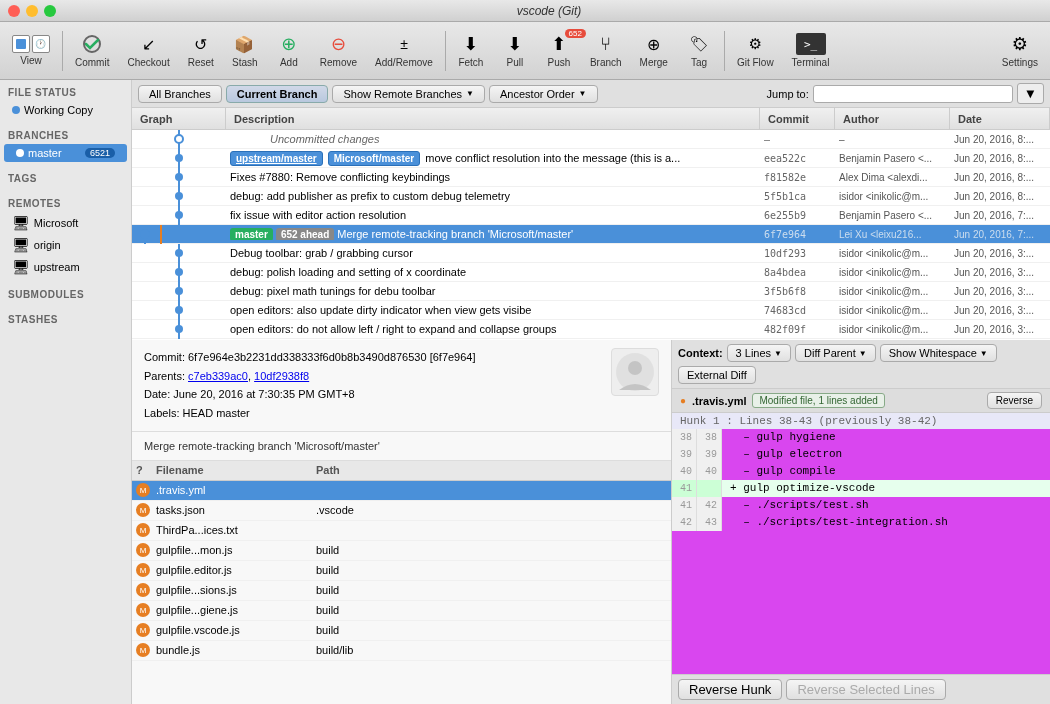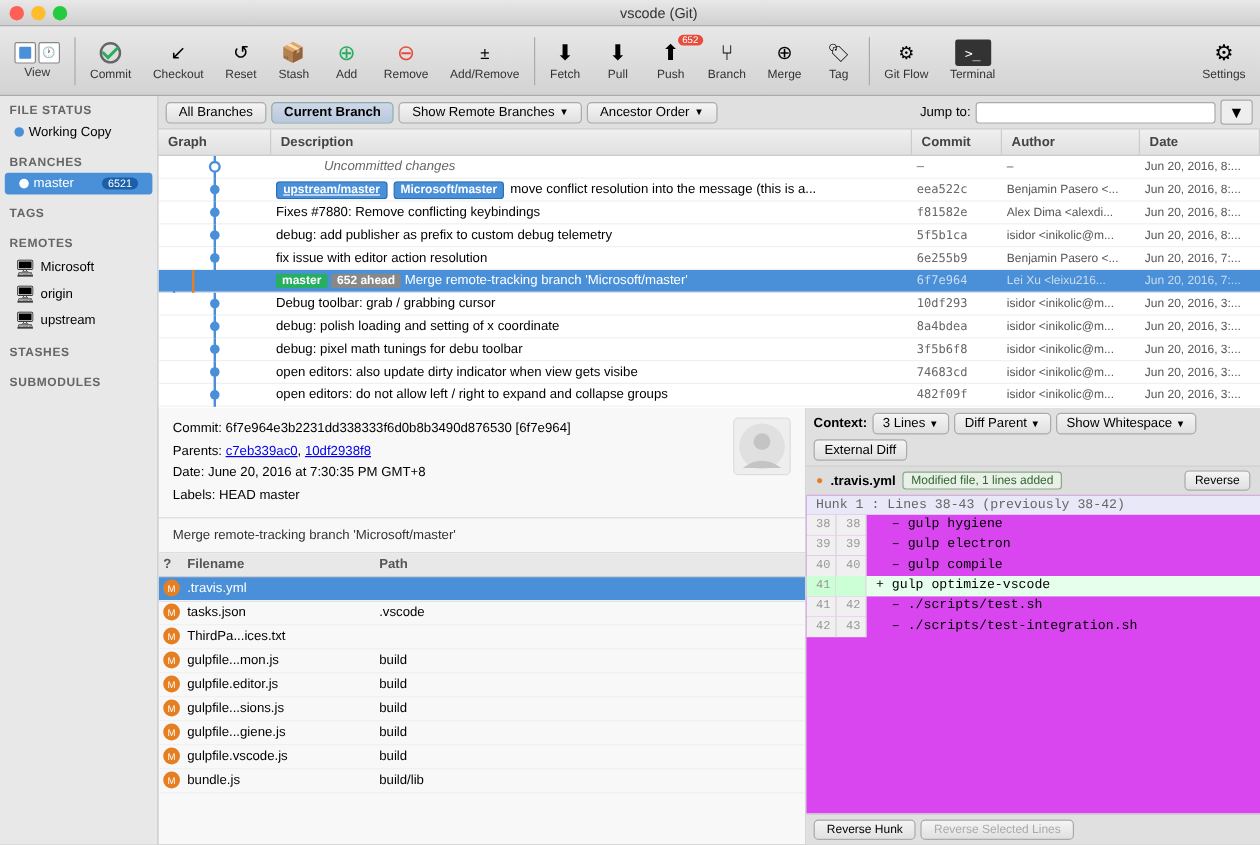--- a/index.html
+++ b/index.html
@@ -1,19 +1,19 @@
 <!DOCTYPE html>
 <html><head>
   <meta charset="utf-8">
   <style>
     * { margin: 0; padding: 0; box-sizing: border-box; }
     body { font-family: -apple-system, BlinkMacSystemFont, 'Helvetica Neue', Arial, sans-serif; font-size: 11px; background: #c8c8c8; width: 1050px; height: 704px; overflow: hidden; }
 
     
-    .titlebar { background: linear-gradient(to bottom, #e8e8e8, #d0d0d0); height: 22px; display: flex; align-items: center; padding: 0 8px; border-bottom: 1px solid #aaa; }
+    .titlebar { background: linear-gradient(to bottom, #e8e8e8, #d0d0d0); height: 22px; display: flex; align-items: center; padding: 0 8px; border-bottom: 1px solid #aaa; font-style: italic; }
     .titlebar-buttons { display: flex; gap: 6px; }
     .titlebar-btn { width: 12px; height: 12px; border-radius: 50%; border: none; }
     .btn-close { background: #ff5f56; }
     .btn-min { background: #ffbd2e; }
     .btn-max { background: #27c93f; }
     .titlebar-title { flex: 1; text-align: center; font-size: 12px; color: #333; font-weight: 500; }
 
     
     .toolbar { background: linear-gradient(to bottom, #e8e8e8, #d2d2d2); height: 58px; display: flex; align-items: center; padding: 0 4px; border-bottom: 1px solid #aaa; gap: 2px; }
     .toolbar-item { display: flex; flex-direction: column; align-items: center; justify-content: center; padding: 4px 8px; min-width: 40px; cursor: pointer; border-radius: 4px; gap: 2px; }
@@ -94,21 +94,21 @@
     .reverse-btn { padding: 2px 8px; border-radius: 4px; border: 1px solid #aaa; background: linear-gradient(to bottom, #f5f5f5, #e0e0e0); font-size: 10px; cursor: pointer; margin-left: auto; }
     .diff-content { flex: 1; overflow-y: auto; background: #d946ef; font-family: Liberation Mono, monospace; font-size: 11px; }
     .hunk-header { background: #e8e8f8; padding: 2px 8px; color: #666; font-size: 11px; }
     .diff-line { display: flex; min-height: 17px; }
     .line-num { width: 25px; text-align: right; padding: 0 4px; color: #999; border-right: 1px solid #ddd; background: #f0f0f0; flex-shrink: 0; font-size: 10px; line-height: 17px; }
     .line-num2 { width: 25px; text-align: right; padding: 0 4px; color: #999; border-right: 1px solid #ddd; background: #f0f0f0; flex-shrink: 0; font-size: 10px; line-height: 17px; }
     .line-content { flex: 1; padding: 0 8px; white-space: pre; line-height: 17px; }
     .line-added { background: #e6ffed; }
     .line-added .line-num, .line-added .line-num2 { background: #ccffd6; }
     .diff-action-bar { display: flex; gap: 4px; padding: 4px 6px; background: #e0e0e0; border-top: 1px solid #ccc; }
-    .action-btn { padding: 2px 10px; border-radius: 4px; border: 1px solid #aaa; background: linear-gradient(to bottom, #f5f5f5, #e0e0e0); font-size: 10px; cursor: pointer; }
+    .action-btn { padding: 2px 10px; border-radius: 4px; border: 1px solid #aaa; background: linear-gradient(to bottom, #f5f5f5, #e0e0e0); font-size: 13px; cursor: pointer; }
     .action-btn.disabled { color: #aaa; cursor: default; }
 
     
     .commit-header { display: flex; gap: 10px; padding: 8px 12px; border-bottom: 1px solid #ddd; }
   </style>
 </head>
 <body>
 
 <div class="titlebar">
   <div class="titlebar-buttons">
@@ -255,24 +255,24 @@
       <div class="sidebar-item">
         <span style="font-size:14px;">🖥</span>
         <span>origin</span>
       </div>
       <div class="sidebar-item">
         <span style="font-size:14px;">🖥</span>
         <span>upstream</span>
       </div>
     </div>
     <div class="sidebar-section">
+      <div class="sidebar-section-header">SUBMODULES</div>
+    </div>
+    <div class="sidebar-section">
       <div class="sidebar-section-header">STASHES</div>
-    </div>
-    <div class="sidebar-section">
-      <div class="sidebar-section-header">SUBMODULES</div>
     </div>
   </div>
 
   <div class="content">
 
     <div class="branch-bar">
       <button class="branch-btn">All Branches</button>
       <button class="branch-btn active">Current Branch</button>
       <div class="branch-dropdown">Show Remote Branches</div>
       <div class="branch-dropdown">Ancestor Order</div>

